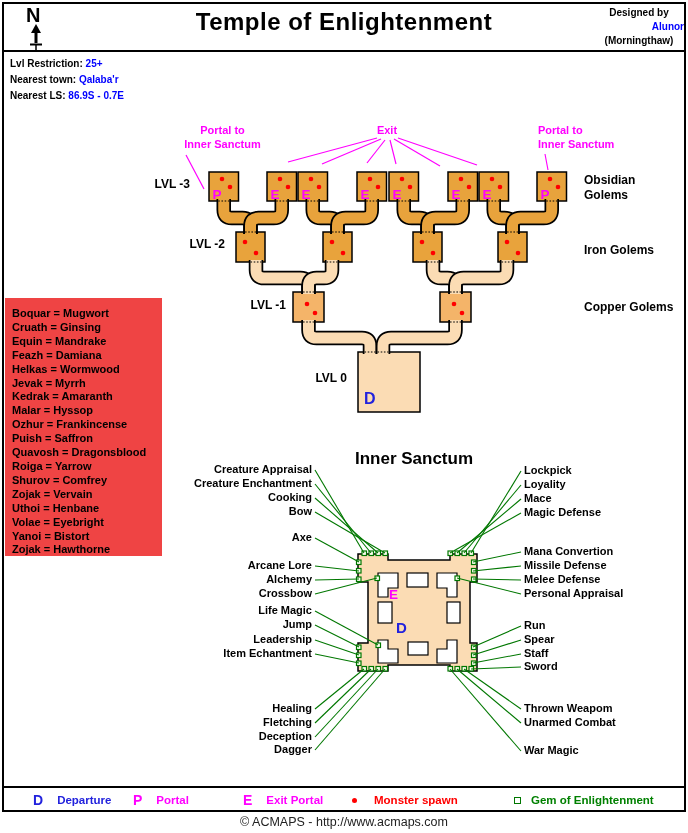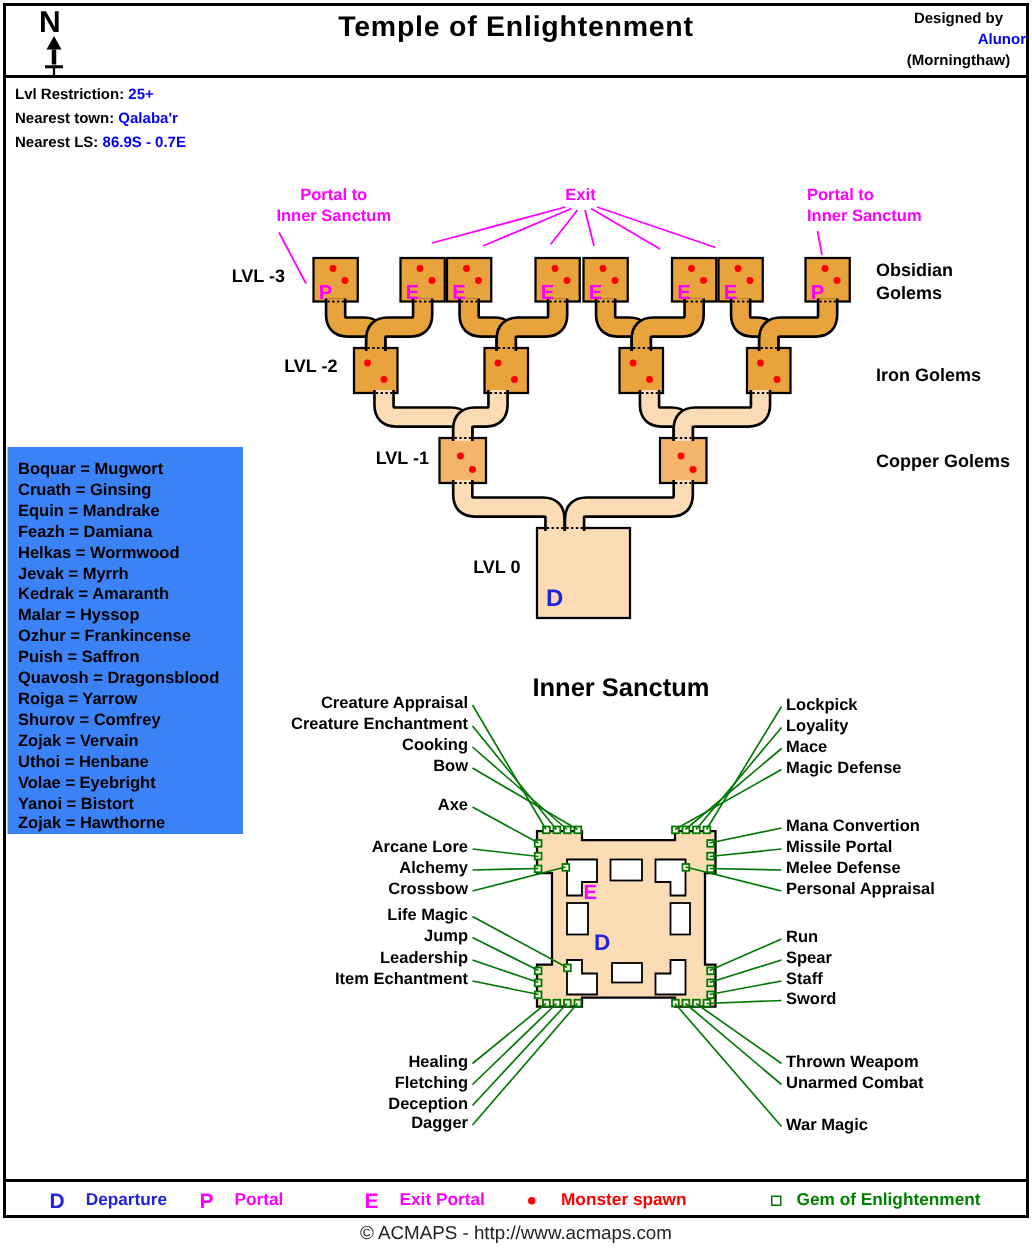--- a/index.html
+++ b/index.html
@@ -2,28 +2,28 @@
 <html><head>
 <meta charset="utf-8">
 <style>
   html,body{margin:0;padding:0;background:#fff;}
   .canvas{position:relative;width:688px;height:833px;background:#fff;
           font-family:"Liberation Sans",sans-serif;overflow:hidden;}
   #gfx{position:absolute;left:0;top:0;}
   .frame{position:absolute;left:2px;top:2px;width:680px;height:806px;border:2px solid #000;pointer-events:none;}
   .hline{position:absolute;left:2px;width:684px;height:2px;background:#000;}
   .compass-n{position:absolute;left:26px;top:4px;font-size:20px;font-weight:bold;color:#000;}
-  .title{position:absolute;left:0;top:8px;width:100%;text-align:center;font-size:19px;font-weight:bold;color:#000;letter-spacing:0.5px;}
+  .title{position:absolute;left:0;top:8px;width:100%;text-align:center;font-size:24px;font-weight:bold;color:#000;letter-spacing:0.5px;}
   .subtitle{position:absolute;left:0;top:33px;width:100%;text-align:center;font-size:12px;font-weight:bold;color:#000;}
   .designer{position:absolute;right:4px;top:6px;width:90px;text-align:center;font-size:10px;font-weight:bold;line-height:14px;color:#000;}
   .blue{color:#0000FF;text-align:right;}
   .info{position:absolute;left:10px;top:56px;font-size:10px;font-weight:bold;line-height:16px;color:#000;}
   .golemkey{position:absolute;left:10px;top:117px;font-size:12px;font-weight:bold;line-height:14.5px;color:#FF0000;}
   .golemkey .t{text-decoration:underline;}
-  .herb-box{position:absolute;left:5px;top:298px;width:157px;height:258px;background:#3b82f6;
+  .herb-box{position:absolute;left:5px;top:298px;width:157px;height:258px;background:#ef4444;
             font-size:11px;font-weight:bold;color:#000;line-height:13.9px;padding:9px 0 0 7px;box-sizing:border-box;white-space:nowrap;}
   .lvl-label{position:absolute;font-size:12px;font-weight:bold;color:#000;white-space:nowrap;}
   .golem-label{position:absolute;left:584px;font-size:12px;font-weight:bold;color:#000;line-height:15px;}
   .mg{position:absolute;font-size:11px;font-weight:bold;color:#FF00FF;line-height:14px;}
   .sanctum-title{position:absolute;left:334px;top:449px;width:160px;text-align:center;font-size:17px;font-weight:bold;color:#000;}
   .skl{position:absolute;white-space:nowrap;font-weight:bold;font-size:11px;color:#000;line-height:13px;}
   .legend-item{position:absolute;top:791px;height:18px;display:flex;align-items:center;font-weight:bold;}
   .legend-item .sym{font-size:14px;font-weight:bold;}
   .legend-item .lab{font-size:11.5px;margin-left:0;}
   .leg-dot{width:5px;height:5px;border-radius:50%;background:#FF0000;display:inline-block;}
@@ -302,21 +302,21 @@
       <div class="skl" style="top: 647px; right: 376px; text-align: right;">Item Echantment</div>
       <div class="skl" style="top: 702px; right: 376px; text-align: right;">Healing</div>
       <div class="skl" style="top: 716px; right: 376px; text-align: right;">Fletching</div>
       <div class="skl" style="top: 730px; right: 376px; text-align: right;">Deception</div>
       <div class="skl" style="top: 743px; right: 376px; text-align: right;">Dagger</div>
       <div class="skl" style="top: 464px; left: 524px;">Lockpick</div>
       <div class="skl" style="top: 478px; left: 524px;">Loyality</div>
       <div class="skl" style="top: 492px; left: 524px;">Mace</div>
       <div class="skl" style="top: 506px; left: 524px;">Magic Defense</div>
       <div class="skl" style="top: 545px; left: 524px;">Mana Convertion</div>
-      <div class="skl" style="top: 559px; left: 524px;">Missile Portal</div>
+      <div class="skl" style="top: 559px; left: 524px;">Missile Defense</div>
       <div class="skl" style="top: 573px; left: 524px;">Melee Defense</div>
       <div class="skl" style="top: 587px; left: 524px;">Personal Appraisal</div>
       <div class="skl" style="top: 619px; left: 524px;">Run</div>
       <div class="skl" style="top: 633px; left: 524px;">Spear</div>
       <div class="skl" style="top: 647px; left: 524px;">Staff</div>
       <div class="skl" style="top: 660px; left: 524px;">Sword</div>
       <div class="skl" style="top: 702px; left: 524px;">Thrown Weapom</div>
       <div class="skl" style="top: 716px; left: 524px;">Unarmed Combat</div>
       <div class="skl" style="top: 744px; left: 524px;">War Magic</div>
     </div>

